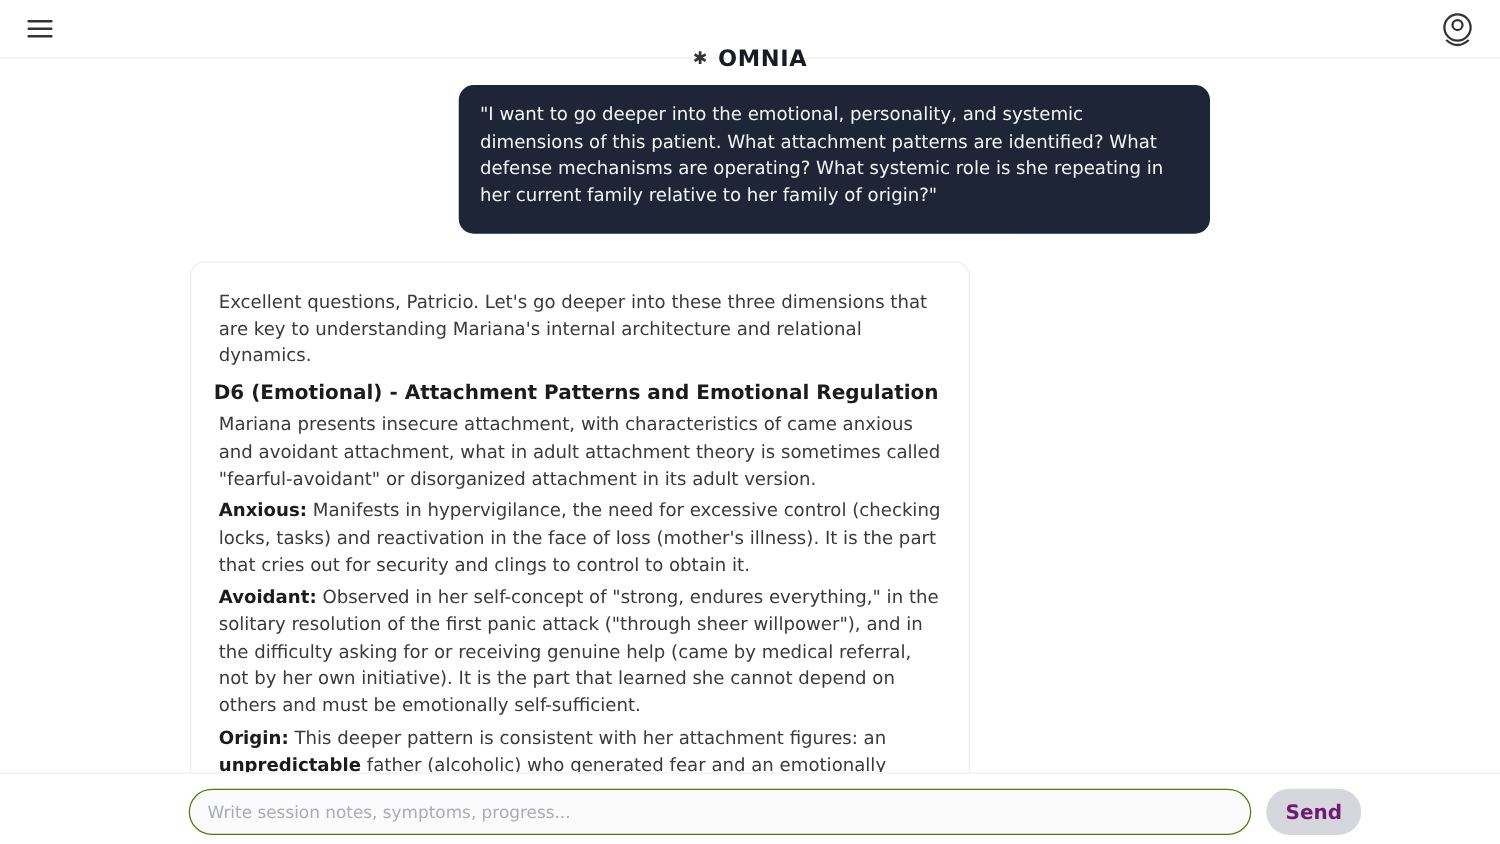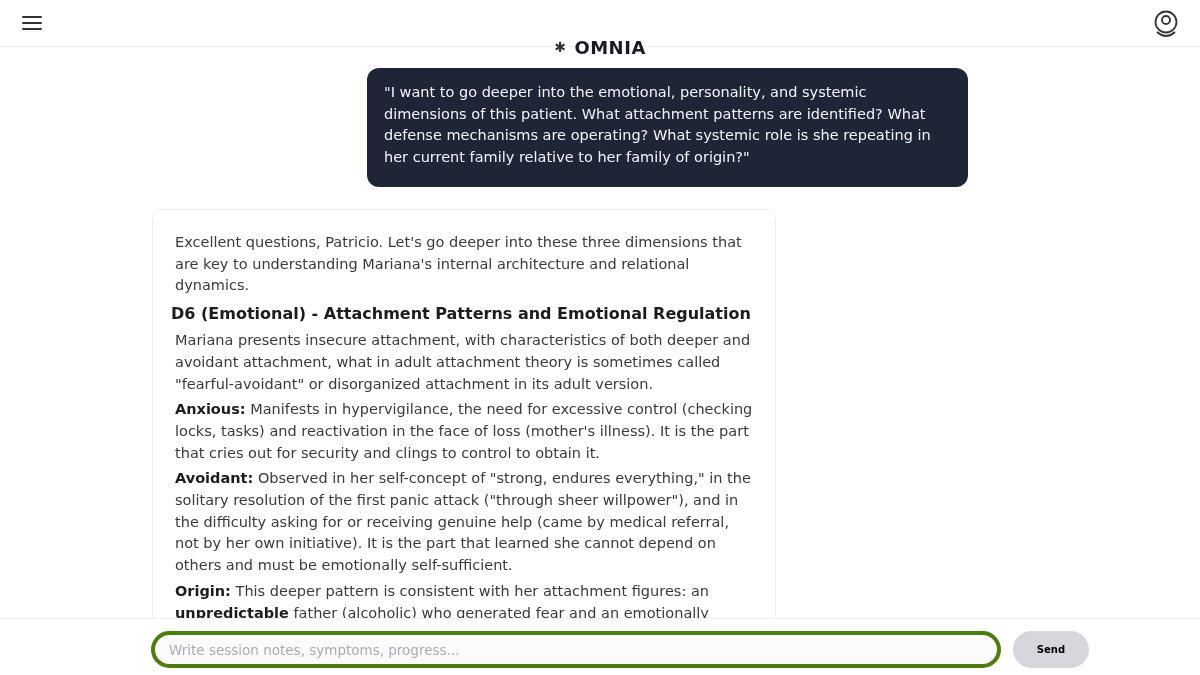--- a/index.html
+++ b/index.html
@@ -10,23 +10,23 @@
     .brand { position: absolute; left: 0; right: 0; top: 12px; text-align: center; font-weight: bold; font-size: 18px; color: #1a1a24; letter-spacing: 0.5px; margin-top: 25px; }
     .brand .star { font-size: 14px; margin-right: 8px; color: #333; vertical-align: 2px; }
     .avatar-btn { position: absolute; right: 20px; top: 10px; width: 28px; height: 32px; cursor: pointer; }
     .chat { position: absolute; top: 47px; left: 0; width: 1200px; height: 571px; overflow: hidden; }
     .user-msg { position: absolute; top: 21px; left: 367px; width: 601px; background: #1e2537; color: #f3f4f7; border-radius: 12px; padding: 14px 16px 19px 17px; font-size: 14.5px; line-height: 21.6px; }
     .bot-msg { position: absolute; top: 162px; left: 152px; width: 624px; background: #ffffff; border: 1px solid #eceef1; border-radius: 12px; padding: 18px 18px 40px 18px; color: #3a3a3a; font-size: 14.5px; line-height: 21.7px; }
     .bot-msg p { margin: 4px; }
     .bot-msg h3 { font-size: 16px; font-weight: bold; color: #1c1c1c; line-height: 25px; margin: 2px 0 1px 0; }
     .bot-msg b { color: #1c1c1c; }
     .footer { position: absolute; top: 618px; left: 0; width: 1200px; height: 57px; background: #fff; border-top: 1px solid #eef0f3; }
-    .input { position: absolute; left: 151px; top: 12px; width: 850px; height: 37px; border: 4px solid #4d7c0f; border-radius: 19px; background: #fbfbfc; padding: 0 14px; font-size: 13.5px; color: #333; font-family: "DejaVu Sans", sans-serif; outline: none; }
+    .input { position: absolute; left: 151px; top: 12px; width: 850px; height: 37px; border: 1px solid #4d7c0f; border-radius: 19px; background: #fbfbfc; padding: 0 14px; font-size: 13.5px; color: #333; font-family: "DejaVu Sans", sans-serif; outline: none; }
     .input::placeholder { color: #a9acb3; }
-    .send-btn { position: absolute; left: 1013px; top: 12px; width: 76px; height: 37px; border-radius: 19px; background: #d5d7dc; color: #000000; font-weight: bold; font-size: 10px; border: none; cursor: pointer; font-family: "DejaVu Sans", sans-serif; }
+    .send-btn { position: absolute; left: 1013px; top: 12px; width: 76px; height: 37px; border-radius: 19px; background: #d5d7dc; color: #701a75; font-weight: bold; font-size: 16px; border: none; cursor: pointer; font-family: "DejaVu Sans", sans-serif; }
   </style>
 </head>
 <body>
 
 <div class="header">
   <div class="menu-btn">
     <span></span>
     <span></span>
     <span></span>
   </div>
@@ -41,21 +41,21 @@
     </svg>
   </div>
 </div>
 
 <div class="chat">
   <div class="user-msg">"I want to go deeper into the emotional, personality, and systemic dimensions of this patient. What attachment patterns are identified? What defense mechanisms are operating? What systemic role is she repeating in her current family relative to her family of origin?"</div>
 
   <div class="bot-msg">
     <p>Excellent questions, Patricio. Let's go deeper into these three dimensions that are key to understanding Mariana's internal architecture and relational dynamics.</p>
     <h3>D6 (Emotional) - Attachment Patterns and Emotional Regulation</h3>
-    <p>Mariana presents insecure attachment, with characteristics of both deeper and avoidant attachment, what in adult attachment theory is sometimes called "fearful-avoidant" or disorganized attachment in its adult version.</p>
+    <p>Mariana presents insecure attachment, with characteristics of came anxious and avoidant attachment, what in adult attachment theory is sometimes called "fearful-avoidant" or disorganized attachment in its adult version.</p>
     <p><b>Anxious:</b><span> Manifests in hypervigilance, the need for excessive control (checking locks, tasks) and reactivation in the face of loss (mother's illness). It is the part that cries out for security and clings to control to obtain it.</span></p>
     <p><b>Avoidant:</b><span> Observed in her self-concept of "strong, endures everything," in the solitary resolution of the first panic attack ("through sheer willpower"), and in the difficulty asking for or receiving genuine help (came by medical referral, not by her own initiative). It is the part that learned she cannot depend on others and must be emotionally self-sufficient.</span></p>
     <p><b>Origin:</b><span> This deeper pattern is consistent with her attachment figures: an </span><br><b>unpredictable</b><span> father (alcoholic) who generated fear and an emotionally</span></p>
   </div>
 </div>
 
 <div class="footer">
   <input class="input" type="text" placeholder="Write session notes, symptoms, progress..." style="">
   <button class="send-btn">Send</button>
 </div>

